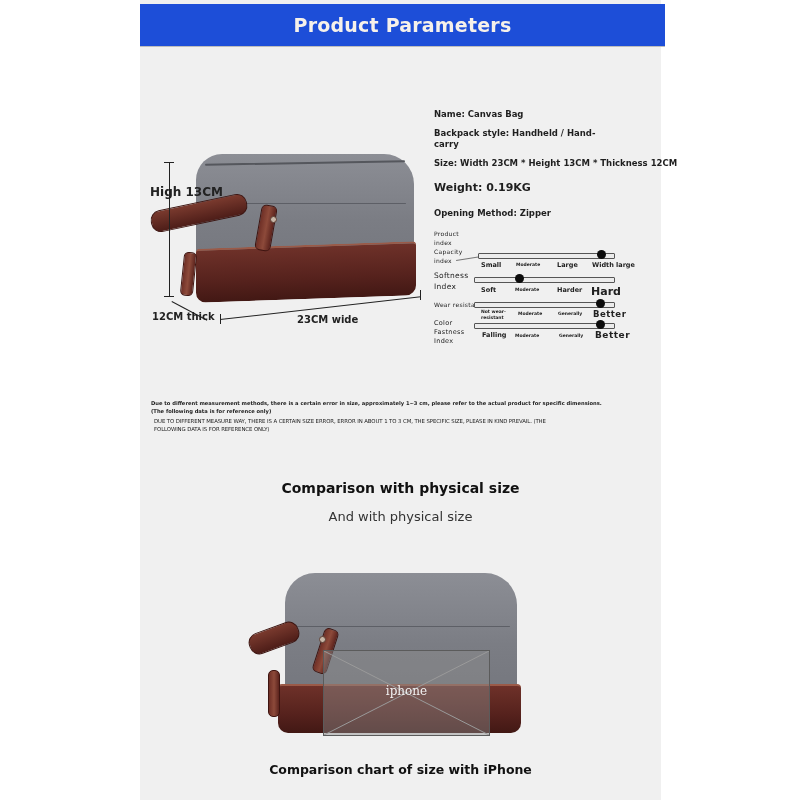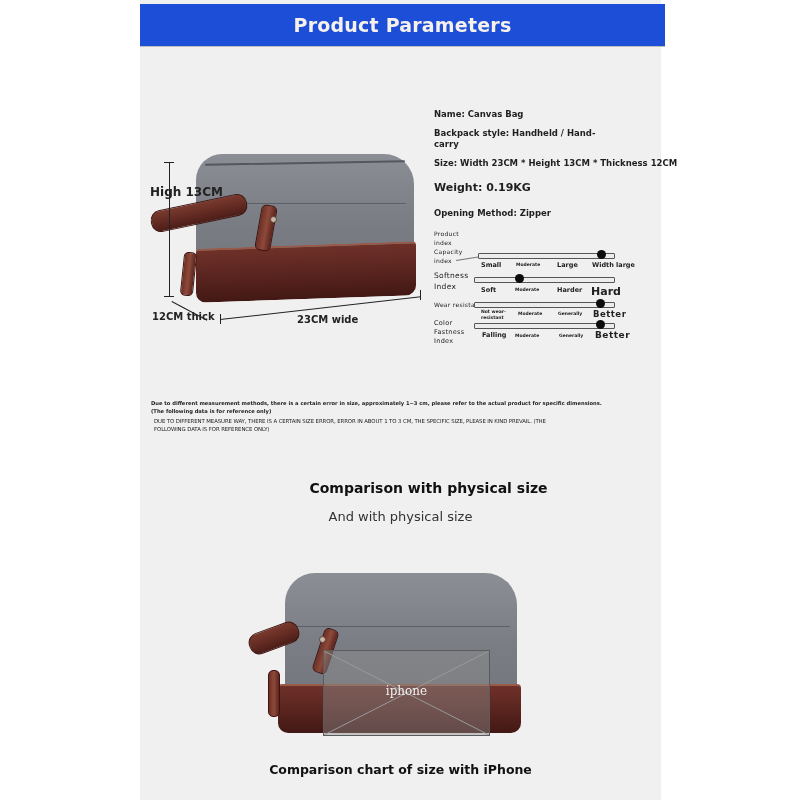--- a/index.html
+++ b/index.html
@@ -208,21 +208,21 @@
 <span class="tick-label" style="left:482px;top:331px;">Falling</span>
 <span class="tick-label tiny" style="left:515px;top:333px;">Moderate</span>
 <span class="tick-label tiny" style="left:559px;top:333px;">Generally</span>
 <span class="tick-label strong" style="left:595px;top:330px;font-size:9px;">Better</span>
 
 <div class="note bold" style="top:399px;">Due to different measurement methods, there is a certain error in size, approximately 1~3 cm, please refer to the actual product for specific dimensions.</div>
 <div class="note bold" style="top:407px;">(The following data is for reference only)</div>
 <div class="note caps" style="top:417px;">DUE TO DIFFERENT MEASURE WAY, THERE IS A CERTAIN SIZE ERROR, ERROR IN ABOUT 1 TO 3 CM, THE SPECIFIC SIZE, PLEASE IN KIND PREVAIL. (THE</div>
 <div class="note caps" style="top:425px;">FOLLOWING DATA IS FOR REFERENCE ONLY)</div>
 
-<div class="section-title" style="top:480px;font-size:14px;padding-left:28px;">Comparison with physical size</div>
+<div class="section-title" style="top:480px;font-size:14px;">Comparison with physical size</div>
 <div class="section-sub" style="top:509px;">And with physical size</div>
 
 <div class="bag" style="left:0;top:0;width:800px;height:800px;">
   <div class="body" style="left:285px;top:573px;width:232px;height:130px;border-radius:30px 32px 10px 10px;"></div>
   <div class="seam" style="left:296px;top:626px;width:214px;height:1px;background:#5d5f66;"></div>
   <div class="leather" style="left:278px;top:684px;width:243px;height:47px;"></div>
   <div class="strap" style="left:248px;top:627px;width:50px;height:20px;transform:rotate(-20deg);"></div>
   <div class="tab" style="left:318px;top:628px;width:13px;height:44px;transform:rotate(18deg);"></div>
   <div class="rivet" style="left:319px;top:636px;"></div>
   <div class="tab" style="left:268px;top:670px;width:10px;height:45px;"></div>

